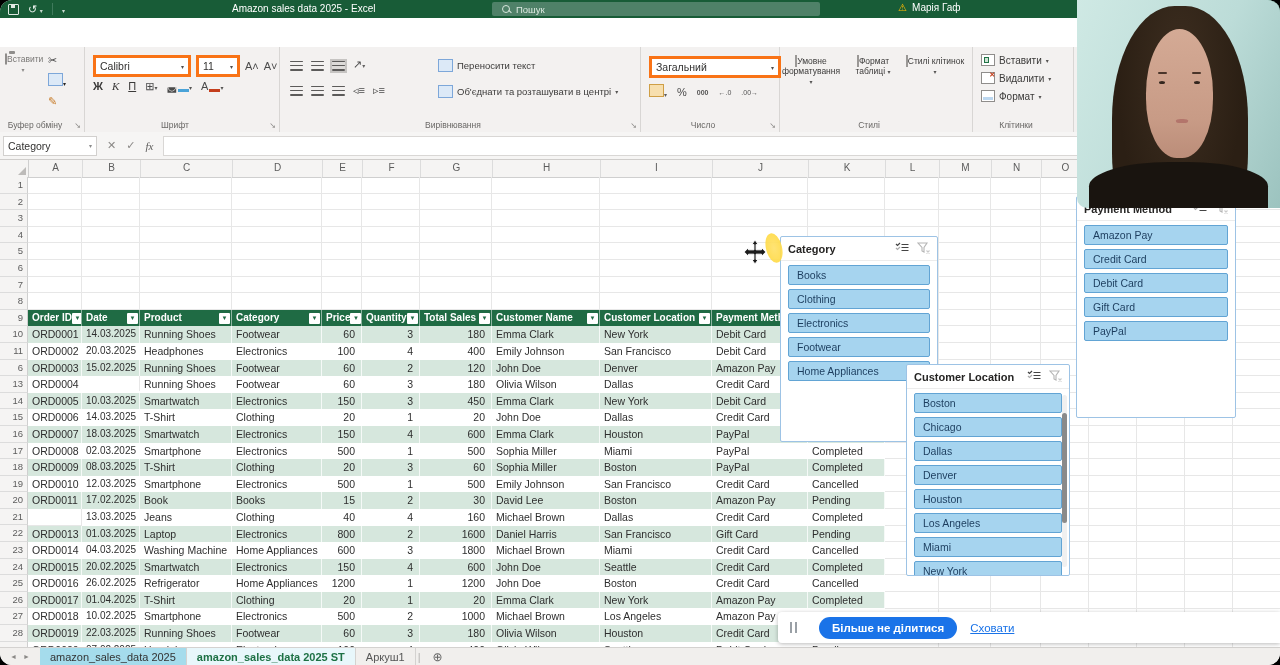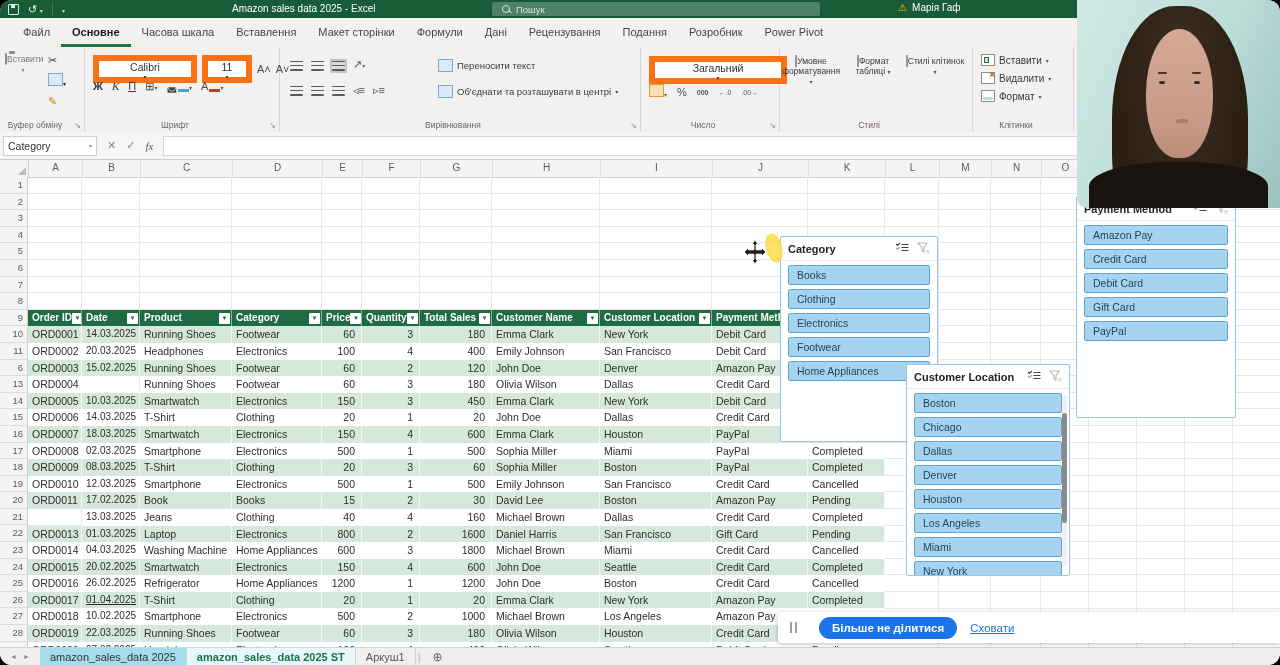--- a/index.html
+++ b/index.html
@@ -33,22 +33,22 @@
   .ribbon{position:absolute;top:47px;left:0;right:0;height:85px;background:#f3f1f0;border-bottom:1px solid #d8d6d4;
     display:flex;z-index:2;}
   .rgroup{position:relative;border-right:1px solid #d8d6d4;height:100%;flex:none;}
   .glabel{position:absolute;bottom:2px;left:0;right:14px;text-align:center;font-size:8.5px;color:#6a6866;white-space:nowrap;}
   .launcher{position:absolute;bottom:2px;right:3px;font-size:8px;color:#8a8886;line-height:8px;}
   .icn{color:#4a4a4a;font-size:11px;line-height:11px;}
   .pastebtn{position:absolute;left:5px;top:7px;width:36px;text-align:center;color:#7a7876;font-size:8.5px;}
   .clip{width:15px;height:18px;border:1.5px solid #8f8d8b;border-radius:2px;margin:0 auto 2px;position:relative;background:#fdfdfd;}
   .clip::after{content:"";position:absolute;left:3px;top:-3px;width:6px;height:3px;background:#8f8d8b;border-radius:1px;}
   .cbcol{position:absolute;left:48px;top:8px;display:flex;flex-direction:column;gap:6px;align-items:flex-start;}
-  .combo{background:#fff;border:6px solid #f97316;height:16px;display:flex;align-items:center;justify-content:space-between;
-    padding:0 4px;font-size:10.5px;color:#323130;flex-direction:column;}
+  .combo{background:#fff;border:3px solid #f97316;height:16px;display:flex;align-items:center;justify-content:space-between;
+    padding:0 4px;font-size:10.5px;color:#323130;}
   .fgrid{position:absolute;left:8px;top:8px;display:flex;gap:5px;align-items:center;}
   .fgrid2{position:absolute;left:8px;top:33px;display:flex;gap:9px;align-items:center;font-size:11px;color:#3b3a39;}
   .bld{font-weight:bold;} .itl{font-style:italic;font-family:"Liberation Serif",serif;} .und{text-decoration:underline;}
   .colorbar{display:inline-block;width:11px;height:3px;vertical-align:-2px;margin-left:1px;}
   .ibars{width:13px;height:10px;display:inline-flex;flex-direction:column;justify-content:space-between;}
   .ibars i{height:1.5px;background:#5c5b5a;border-radius:1px;}
   .ibars.sel{outline:2px solid #c6c4c2;background:#dddbd9;}
   .alrow{position:absolute;display:flex;gap:8px;align-items:center;}
   .allabel{font-size:9.5px;color:#3b3a39;white-space:nowrap;display:flex;align-items:center;gap:4px;}
   .mini{width:13px;height:11px;border:1px solid #7da7d9;background:#dce9f7;display:inline-block;}
@@ -164,33 +164,20 @@
     <div class="searchbox">
       <span class="mag"></span>
       <span>Пошук</span>
     </div>
     <div class="account">
       <span class="warn">⚠</span>
       <span>Марія Гаф</span>
     </div>
   </div>
 
-  <div class="menubar" id="menu-tabs">
-      <div class="mtab">Файл</div>
-      <div class="mtab active">Основне</div>
-      <div class="mtab">Часова шкала</div>
-      <div class="mtab">Вставлення</div>
-      <div class="mtab">Макет сторінки</div>
-      <div class="mtab">Формули</div>
-      <div class="mtab">Дані</div>
-      <div class="mtab">Рецензування</div>
-      <div class="mtab">Подання</div>
-      <div class="mtab">Розробник</div>
-      <div class="mtab">Power Pivot</div>
-    </div>
 
   <div class="ribbon">
 
     <div class="rgroup" style="width:84px">
       <div class="pastebtn">
         <span class="clip"></span>
         <span>Вставити</span>
         <b class="car">▾</b>
       </div>
       <div class="cbcol">
@@ -679,21 +666,21 @@
             <div class="td num" style="width: 40px;">1200</div>
             <div class="td num" style="width: 58px;">1</div>
             <div class="td num" style="width: 72px;">1200</div>
             <div class="td" style="width: 108px;">John Doe</div>
             <div class="td" style="width: 112px;">Boston</div>
             <div class="td" style="width: 96px;">Credit Card</div>
             <div class="td" style="width: 77px;">Cancelled</div>
           </div>
           <div class="trow green">
             <div class="td" style="width: 54px;">ORD0017</div>
-            <div class="td date" style="width: 58px; text-decoration: underline;">01.04.2025</div>
+            <div class="td date" style="width: 58px;">01.04.2025</div>
             <div class="td" style="width: 92px;">T-Shirt</div>
             <div class="td" style="width: 90px;">Clothing</div>
             <div class="td num" style="width: 40px;">20</div>
             <div class="td num" style="width: 58px;">1</div>
             <div class="td num" style="width: 72px;">20</div>
             <div class="td" style="width: 108px;">Emma Clark</div>
             <div class="td" style="width: 112px;">New York</div>
             <div class="td" style="width: 96px;">Amazon Pay</div>
             <div class="td" style="width: 77px;">Completed</div>
           </div>

